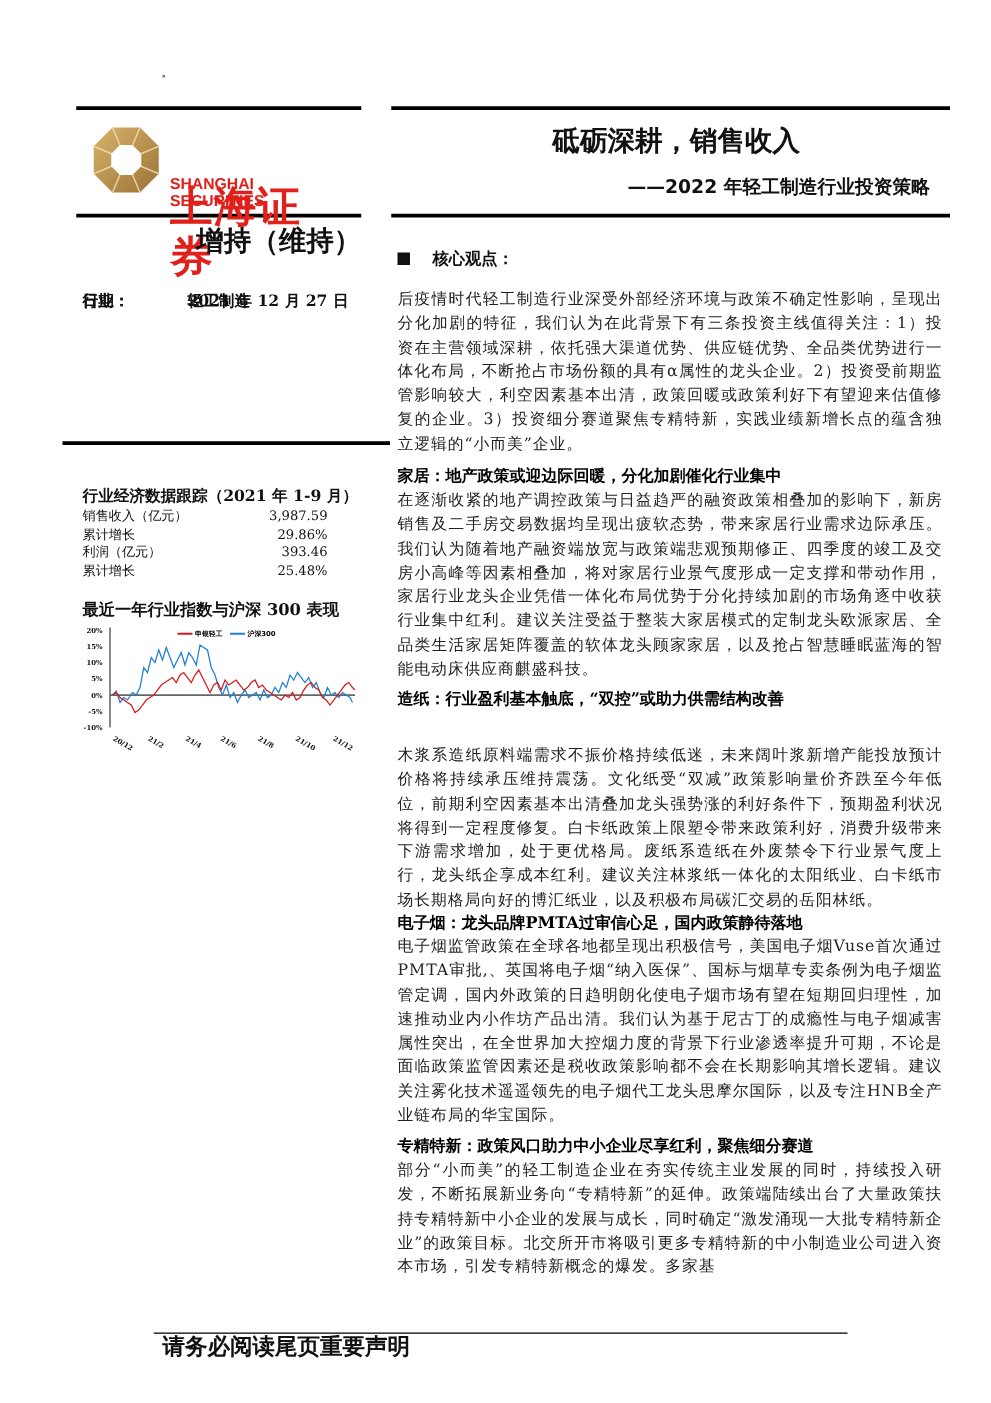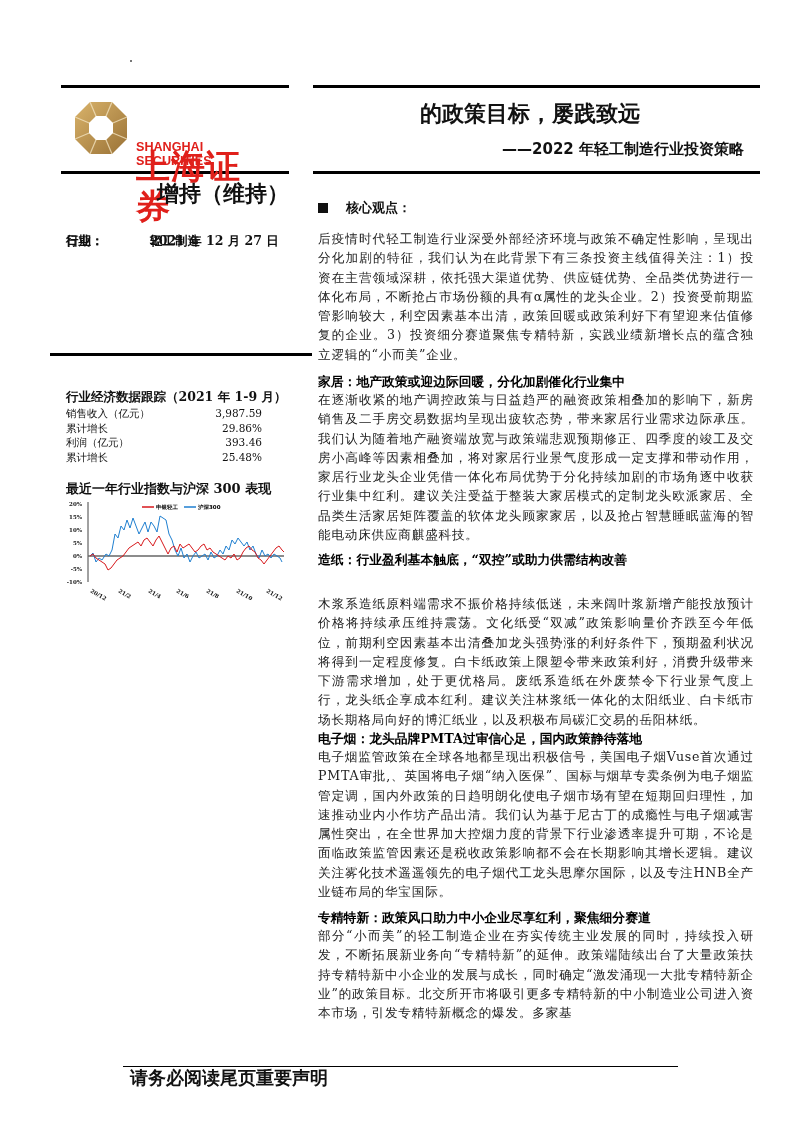--- a/index.html
+++ b/index.html
@@ -72,21 +72,21 @@
         <line x1="27" y1="27" x2="16" y2="53"></line>
       <line x1="27" y1="27" x2="1" y2="38"></line>
         <line x1="27" y1="27" x2="1" y2="16"></line>
     </g>
     <polygon points="22,15 32,15 39,22 39,32 32,39 22,39 15,32 15,22" fill="#ffffff"></polygon>
   </svg>
   <div class="logo-cn">上海证券</div>
   <div class="logo-en">SHANGHAI SECURITIES</div>
 </div>
 
-<div class="abs title-main">的政策目标，屡践致远</div>
+<div class="abs title-main">砥砺深耕，销售收入</div>
 <div class="abs title-sub">——2022 年轻工制造行业投资策略</div>
 
 <div class="abs rating">增持（维持）</div>
 
 <div class="abs meta-row" style="top:212px;margin-top:20px;">
   <span class="meta-label">行业：</span><span class="meta-value">轻工制造</span>
 </div>
 <div class="abs meta-row" style="top:232px;">
   <span class="meta-label">日期：</span><span class="meta-value">2021 年 12 月 27 日</span>
 </div>

